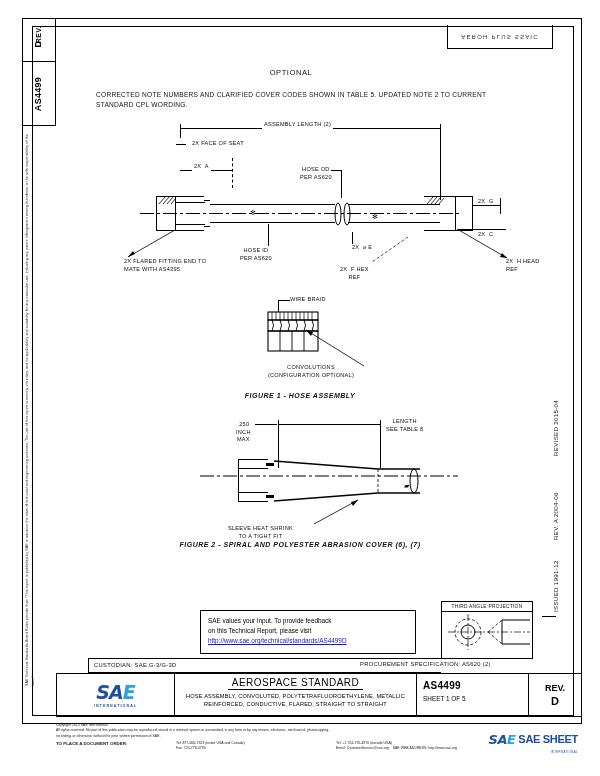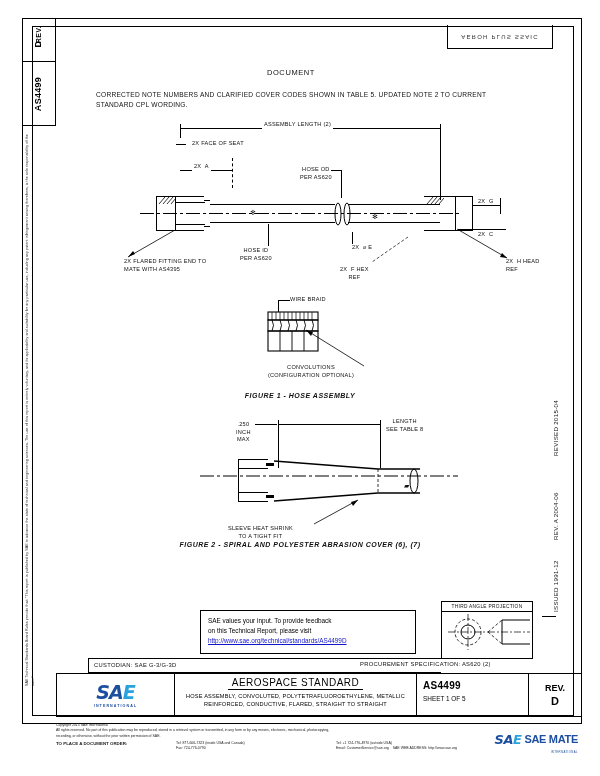--- a/index.html
+++ b/index.html
@@ -305,21 +305,21 @@
     <div class="rv r0">ISSUED 1991-12</div>
     <div class="rv r1">REV. A 2004-06</div>
     <div class="rv r2">REVISED 2015-04</div>
     <div class="tick" style="top:236px;width:14px;"></div>
   </div>
 
   <div class="watermark-box">
     <span>AEROH PLUS SSAIC</span>
   </div>
 
-  <div class="rationale-title">DOCUMENT</div>
+  <div class="rationale-title">OPTIONAL</div>
   <div class="rationale-body">CORRECTED NOTE NUMBERS AND CLARIFIED COVER CODES SHOWN IN TABLE 5. UPDATED NOTE 2 TO CURRENT STANDARD CPL WORDING.</div>
 
   <div>
 
     <div class="ln hl" style="left:180px;top:128px;width:260px;"></div>
     <div class="ln vl" style="left:180px;top:124px;height:14px;"></div>
     <div class="ln vl" style="left:440px;top:124px;height:76px;"></div>
     <div class="dlabel" style="left:262px;top:121px;background:#fff;padding:0 2px;">ASSEMBLY LENGTH (2)</div>
 
     <div class="ln hl" style="left:176px;top:144px;width:10px;"></div>
@@ -569,18 +569,18 @@
         <div>Tel: +1 724-776-4970 (outside USA)</div>
         <div>
           <span>Email: CustomerService@sae.org</span>
           &nbsp;&nbsp;
           <span>SAE WEB ADDRESS: http://www.sae.org</span>
         </div>
       </div>
     </div>
     <div class="footer-logo">
       <span class="fl-sae">SA<span class="e">E</span></span>
-      <span class="fl-norm">SAE MATE</span>
+      <span class="fl-norm">SAE SHEET</span>
       <span class="fl-tag">INTERNATIONAL</span>
     </div>
   </div>
 
 </div>
 
 </body></html>

